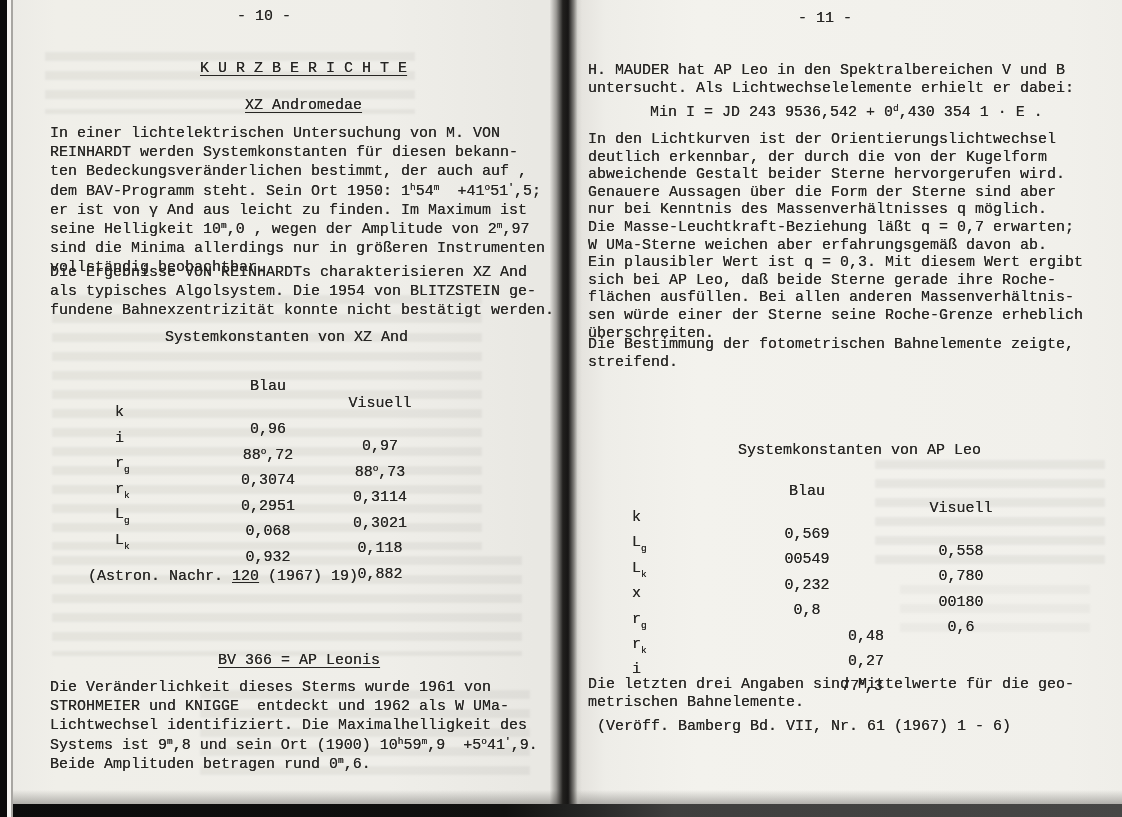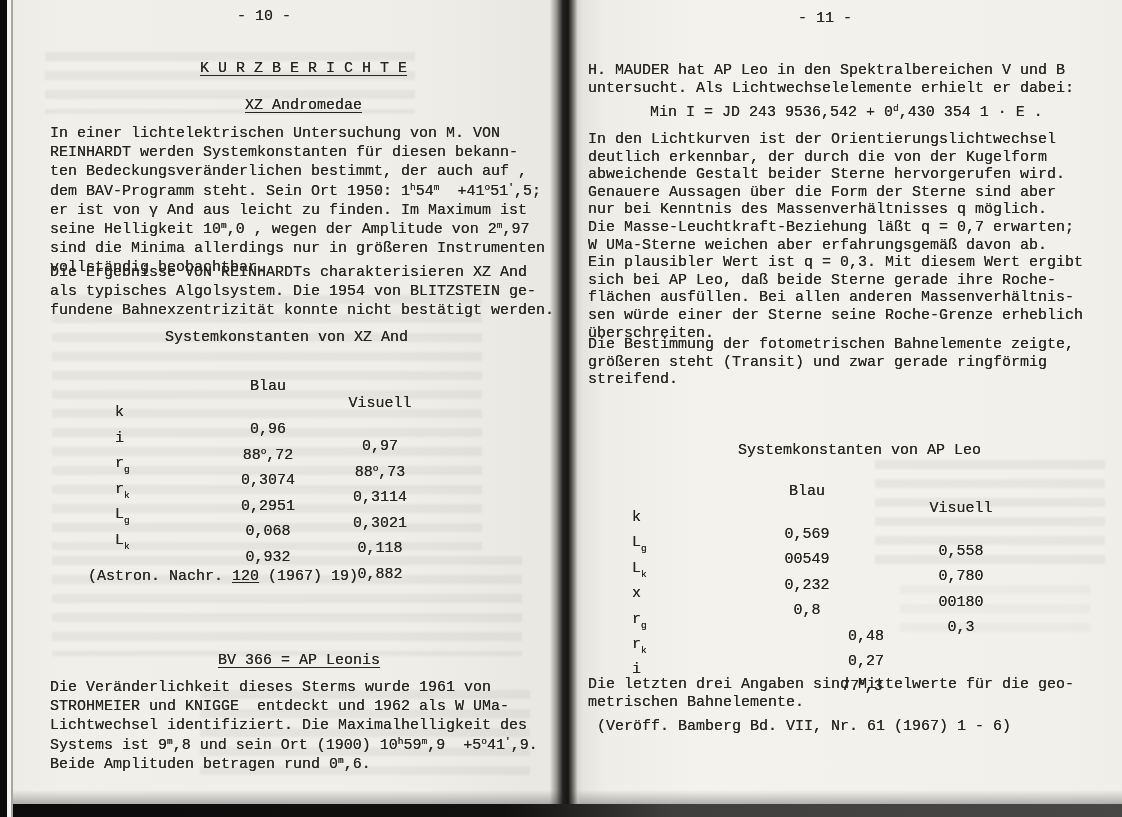--- a/index.html
+++ b/index.html
@@ -111,21 +111,21 @@
   <div class="abs para" style="left:50px;top:678px"><div class="tline">Die Veränderlichkeit dieses Sterms wurde 1961 von</div><div class="tline">STROHMEIER und KNIGGE  entdeckt und 1962 als W UMa-</div><div class="tline">Lichtwechsel identifiziert. Die Maximalhelligkeit des</div><div class="tline">Systems ist 9<sup>m</sup>,8 und sein Ort (1900) 10<sup>h</sup>59<sup>m</sup>,9  +5<sup>o</sup>41<sup>'</sup>,9.</div><div class="tline">Beide Amplituden betragen rund 0<sup>m</sup>,6.</div></div>
 
   <div class="abs" style="left:798px;top:10px">- 11 -</div>
 
   <div class="abs para-r" style="left:588px;top:62px"><div class="tline">H. MAUDER hat AP Leo in den Spektralbereichen V und B</div><div class="tline">untersucht. Als Lichtwechselelemente erhielt er dabei:</div></div>
 
   <div class="abs" style="left:650px;top:104px">Min I = JD 243 9536,542 + 0<sup>d</sup>,430 354 1 · E .</div>
 
   <div class="abs para-r" style="left:588px;top:131px"><div class="tline">In den Lichtkurven ist der Orientierungslichtwechsel</div><div class="tline">deutlich erkennbar, der durch die von der Kugelform</div><div class="tline">abweichende Gestalt beider Sterne hervorgerufen wird.</div><div class="tline">Genauere Aussagen über die Form der Sterne sind aber</div><div class="tline">nur bei Kenntnis des Massenverhältnisses q möglich.</div><div class="tline">Die Masse-Leuchtkraft-Beziehung läßt q = 0,7 erwarten;</div><div class="tline">W UMa-Sterne weichen aber erfahrungsgemäß davon ab.</div><div class="tline">Ein plausibler Wert ist q = 0,3. Mit diesem Wert ergibt</div><div class="tline">sich bei AP Leo, daß beide Sterne gerade ihre Roche-</div><div class="tline">flächen ausfüllen. Bei allen anderen Massenverhältnis-</div><div class="tline">sen würde einer der Sterne seine Roche-Grenze erheblich</div><div class="tline">überschreiten.</div></div>
 
-  <div class="abs para-r" style="left:588px;top:336px"><div class="tline">Die Bestimmung der fotometrischen Bahnelemente zeigte,</div><div class="tline">größeren steht (Transit) und zwar gerade ringförmig</div><div class="tline">streifend.</div></div>
+  <div class="abs para-r" style="left:588px;top:336px"><div class="tline">Die Bestimmung der fotometrischen Bahnelemente zeigte,</div><div class="tline">streifend.</div></div>
 
   <div class="abs" style="left:738px;top:442px">Systemkonstanten von AP Leo</div>
 
   <div class="abs" style="left:588px;top:466px;width:520px;height:200px">
     <div class="trow" style="top:0">
       <span class="tcell-val" style="left:149px">Blau</span>
       <span class="tcell-val" style="left:303px">Visuell</span>
     </div>
     <div class="trow" style="top:26px">
       <span class="tcell-label" style="left:44px">k</span>
@@ -138,21 +138,21 @@
       <span class="tcell-val" style="left:303px">0,780</span>
     </div>
     <div class="trow" style="top:77px">
       <span class="tcell-label" style="left:44px">L<sub>k</sub></span>
       <span class="tcell-val" style="left:149px">0,232</span>
       <span class="tcell-val" style="left:303px">00180</span>
     </div>
     <div class="trow" style="top:102px">
       <span class="tcell-label" style="left:44px">x</span>
       <span class="tcell-val" style="left:149px">0,8</span>
-      <span class="tcell-val" style="left:303px">0,3</span>
+      <span class="tcell-val" style="left:303px">0,6</span>
     </div>
     <div class="trow" style="top:128px">
       <span class="tcell-label" style="left:44px">r<sub>g</sub></span>
       <span class="tcell-val" style="left:208px">0,48</span>
     </div>
     <div class="trow" style="top:153px">
       <span class="tcell-label" style="left:44px">r<sub>k</sub></span>
       <span class="tcell-val" style="left:208px">0,27</span>
     </div>
     <div class="trow" style="top:178px">

